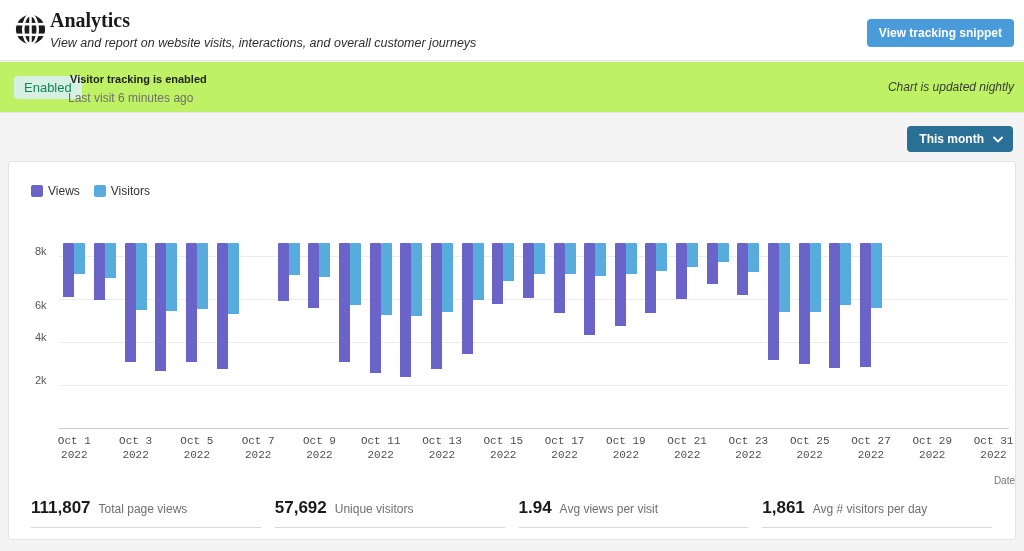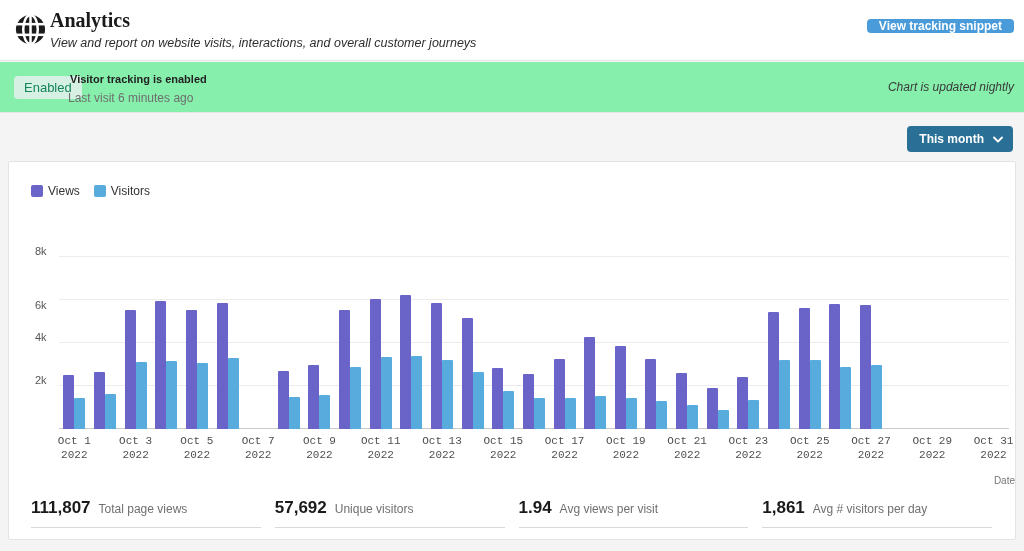--- a/index.html
+++ b/index.html
@@ -4,45 +4,45 @@
 <style>
   * { margin:0; padding:0; box-sizing:border-box; }
   html,body { width:1024px; height:551px; overflow:hidden; }
   body { font-family:"Liberation Sans", sans-serif; background:#f4f4f4; color:#1f1f1f; position:relative; }
 
   
   .header { position:absolute; top:0; left:0; width:1024px; height:61px; background:#ffffff; border-bottom:1px solid #e6e6e6; }
   .globe { position:absolute; left:14px; top:13px; width:33px; height:33px; }
   .page-title { position:absolute; left:50px; top:9px; font-family:"Liberation Serif", serif; font-weight:700; font-size:20px; color:#1a1a1a; }
   .page-subtitle { position:absolute; left:50px; top:36px; font-size:12.5px; font-style:italic; color:#2e2e2e; }
-  .btn-primary { position:absolute; right:10px; top:19px; height:14px; padding:0 12px; background:#4a9bd9; color:#ffffff; border:none; border-radius:4px; font-size:12px; font-weight:700; font-family:"Liberation Sans", sans-serif; cursor:pointer; }
-
-  
-  .status-row { position:absolute; top:62px; left:0; width:1024px; height:51px; background:#86efac; border-bottom:1px solid #e6e6e6; }
+  .btn-primary { position:absolute; right:10px; top:19px; height:28px; padding:0 12px; background:#4a9bd9; color:#ffffff; border:none; border-radius:4px; font-size:12px; font-weight:700; font-family:"Liberation Sans", sans-serif; cursor:pointer; }
+
+  
+  .status-row { position:absolute; top:62px; left:0; width:1024px; height:51px; background:#bef264; border-bottom:1px solid #e6e6e6; }
   .badge { position:absolute; left:14px; top:14px; background:#d7f0e4; color:#12855d; font-size:13px; font-weight:400; padding:4px 10px; border-radius:4px; }
   .status-title { position:absolute; left:70px; top:11px; font-size:11px; font-weight:700; color:#222; }
   .status-sub { position:absolute; left:68px; top:29px; font-size:12px; color:#6f6f6f; }
   .status-note { position:absolute; right:10px; top:18px; font-size:12px; font-style:italic; color:#3a3a3a; }
 
   
   .period-btn { position:absolute; right:11px; top:126px; height:26px; padding:0 10px 0 12px; background:#2a7096; color:#ffffff; border:none; border-radius:4px; font-size:12px; font-weight:700; font-family:"Liberation Sans", sans-serif; display:flex; align-items:center; gap:9px; cursor:pointer; }
 
   
   .card { position:absolute; left:8px; top:161px; width:1008px; height:379px; background:#ffffff; border:1px solid #e3e3e3; border-radius:2px; }
   .legend { position:absolute; left:22px; top:22px; display:flex; gap:14px; align-items:center; }
   .legend-item { display:flex; align-items:center; gap:5px; font-size:12px; color:#333; }
   .legend-swatch { width:12px; height:12px; border-radius:2px; display:inline-block; }
 
   
   .plot { position:absolute; left:50px; top:81px; width:950px; height:186px; }
   .gridline { position:absolute; left:0; right:0; height:1px; background:#ececec; }
   .baseline { position:absolute; left:0; right:0; bottom:0; height:1px; background:#c9c9c9; }
   .ytick { position:absolute; left:-24px; width:18px; font-size:11px; color:#565656; transform:translateY(-6px); }
   .slots { position:absolute; left:0; right:0; bottom:0; top:0; display:flex; }
-  .slot { flex:1 1 0; position:relative; display:flex; align-items:flex-end; justify-content:center; gap:0;font-family:Liberation Mono, monospace; }
+  .slot { flex:1 1 0; position:relative; display:flex; justify-content:center; gap:0;font-family:Liberation Mono, monospace; }
   .bar { width:11px; border-radius:1px 1px 0 0; }
   .xtick { position:absolute; top:191px; left:50%; transform:translateX(-50%); text-align:center; font-size:11px; line-height:14px; color:#4f4f4f; white-space:nowrap; }
   .axis-label { position:absolute; left:0; right:0; top:313px; text-align:right; font-size:10px; color:#767676; }
 
   
   .stats { position:absolute; left:22px; right:23px; top:336px; display:flex; gap:14px; }
   .stat { flex:1 1 0; border-bottom:1px solid #d9d9d9; padding-bottom:9px; display:flex; align-items:baseline; gap:8px; }
   .stat-value { font-size:17px; font-weight:700; color:#1a1a1a; }
   .stat-label { font-size:12px; color:#6f6f6f; }
 </style>

